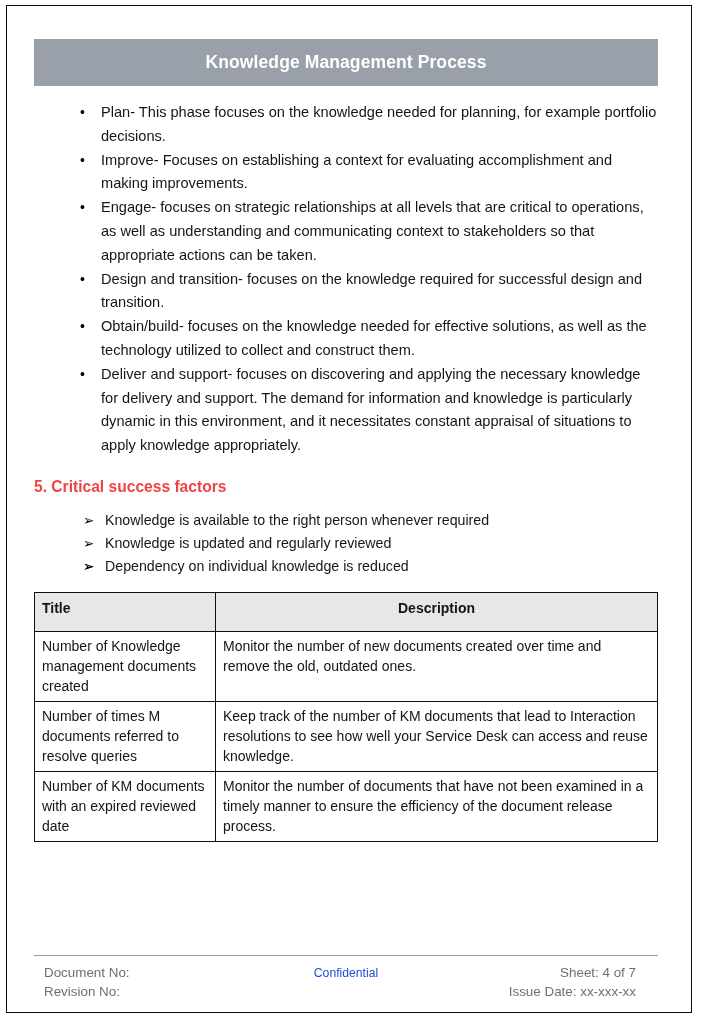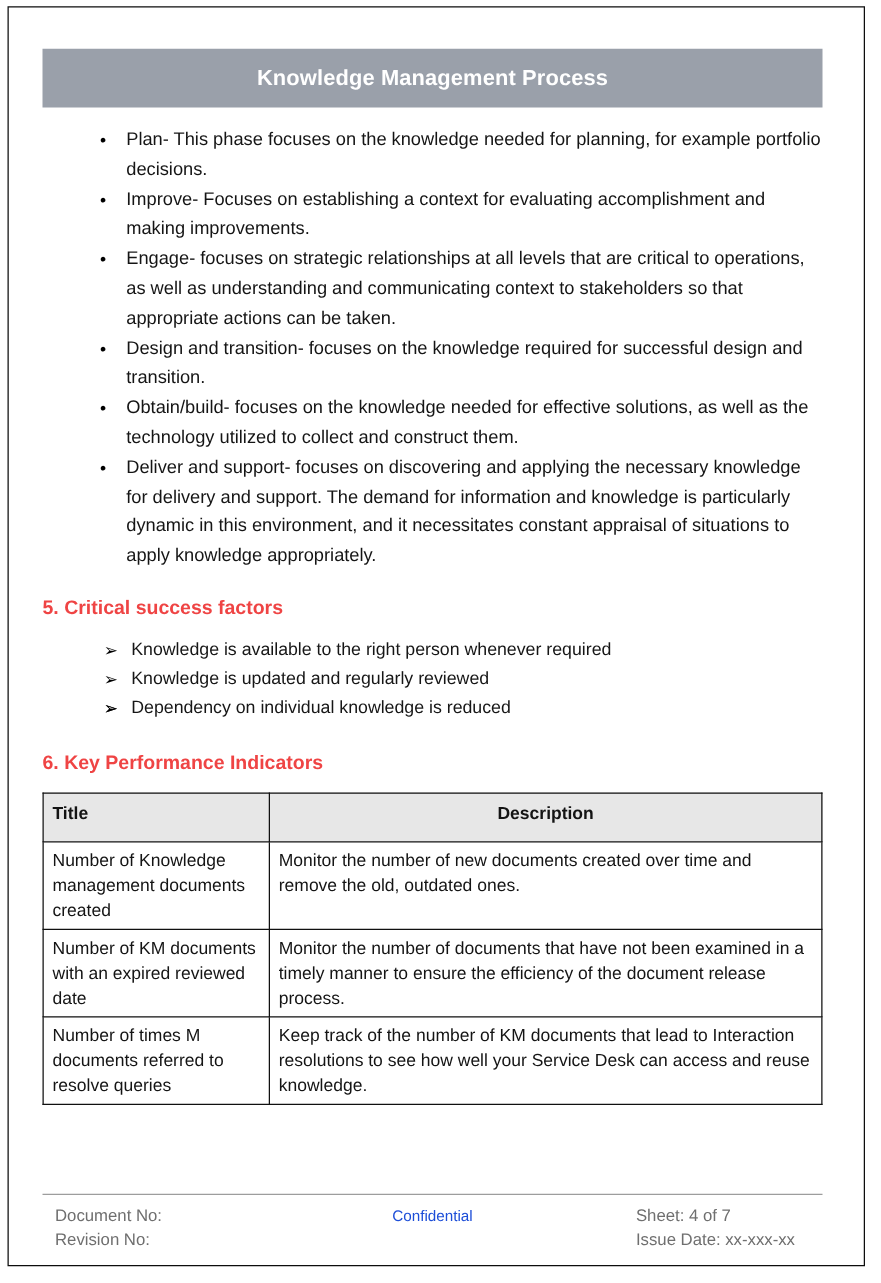--- a/index.html
+++ b/index.html
@@ -176,20 +176,21 @@
     right: 0;
     top: 1px;
     text-align: center;
     font-size: 12.2px;
     color: #1d4ed8;
   }
   .footer-right {
     position: absolute;
     right: 22px;
     top: 0;
+    text-align: right;
   }
   .footer-line { display: block; white-space: nowrap; }
 </style>
 </head>
 <body>
 
 <div id="page">
 
   <div class="page-border"></div>
 
@@ -239,45 +240,44 @@
       </li>
       <li class="arrow-item">
         <span class="arrow-marker">➢</span>
       </li>
       <li class="arrow-item">
         <span class="arrow-marker">➢</span>
         <span>Dependency on individual knowledge is reduced</span>
       </li>
     </ul>
 
-    <h2 class="section-heading" id="heading-kpi">6. Key Performance Indicators</h2>
 
     <table class="kpi-table">
       <colgroup>
         <col class="col-title">
         <col>
       </colgroup>
       <thead>
         <tr>
           <th class="th-title">Title</th>
           <th class="th-desc">Description</th>
         </tr>
       </thead>
       <tbody>
         <tr>
           <td>Number of Knowledge management documents created</td>
           <td>Monitor the number of new documents created over time and remove the old, outdated ones.</td>
         </tr>
         <tr>
+          <td>Number of times M documents referred to resolve queries</td>
+          <td>Keep track of the number of KM documents that lead to Interaction resolutions to see how well your Service Desk can access and reuse knowledge.</td>
+        </tr>
+        <tr>
           <td>Number of KM documents with an expired reviewed date</td>
           <td>Monitor the number of documents that have not been examined in a timely manner to ensure the efficiency of the document release process.</td>
-        </tr>
-        <tr>
-          <td>Number of times M documents referred to resolve queries</td>
-          <td>Keep track of the number of KM documents that lead to Interaction resolutions to see how well your Service Desk can access and reuse knowledge.</td>
         </tr>
       </tbody>
     </table>
 
   </div>
 
   <div class="footer">
     <div class="footer-rule"></div>
     <div class="footer-grid">
       <div class="footer-left">

